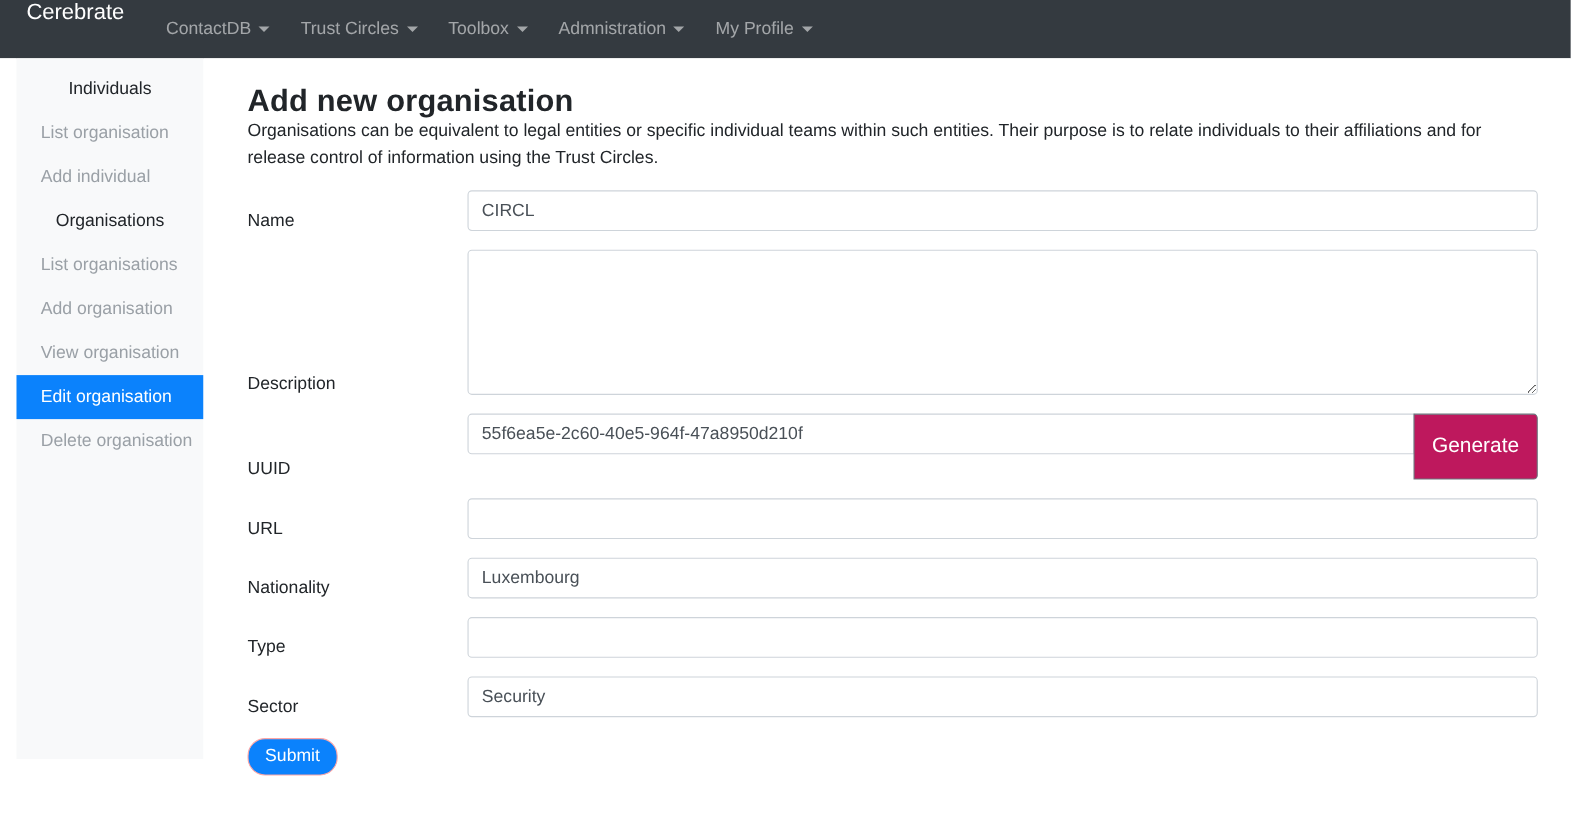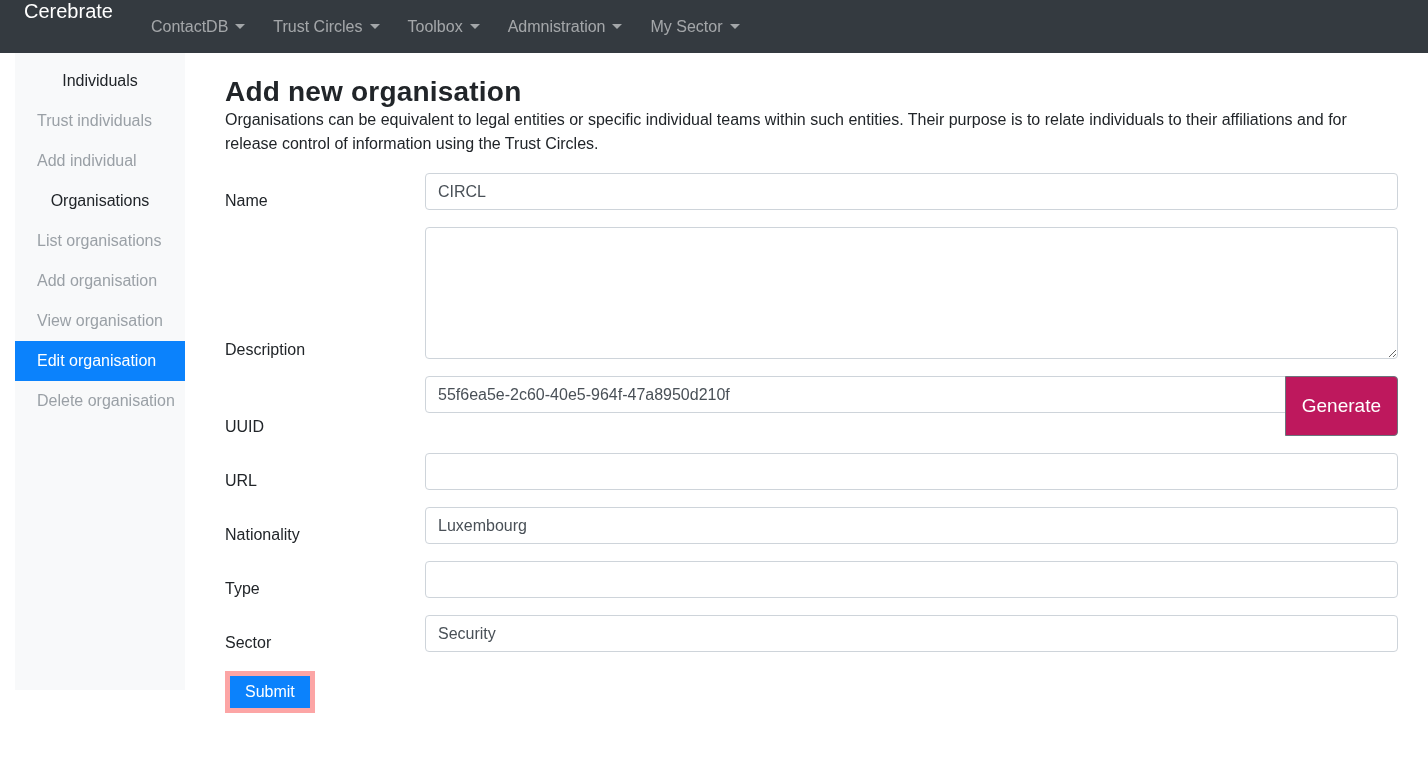--- a/index.html
+++ b/index.html
@@ -131,26 +131,26 @@
     border: 1px solid #6c757d;
     color: #ffffff;
     font-family: "Liberation Sans", "DejaVu Sans", sans-serif;
     font-size: 19px;
     padding: 18px 16px;
     border-radius: 0 4px 4px 0;
     cursor: pointer;
   }
   .btn-submit {
     background: #0b82fc;
-    border: 5px solid #fca5a5;
+    border: 1px solid #fca5a5;
     color: #ffffff;
     font-family: "Liberation Sans", "DejaVu Sans", sans-serif;
     font-size: 16px;
     padding: 7px 15px;
-    border-radius: 0;
+    border-radius: 16px;
     cursor: pointer;
     margin-top: 2px;
   }
 </style>
 </head>
 <body>
 
 <header class="navbar">
   <div class="brand">Cerebrate</div>
   <nav class="nav">
@@ -164,32 +164,32 @@
     </a>
     <a class="nav-link">
       <span>Toolbox</span>
       <span class="caret"></span>
     </a>
     <a class="nav-link">
       <span>Admnistration</span>
       <span class="caret"></span>
     </a>
     <a class="nav-link">
-      <span>My Sector</span>
+      <span>My Profile</span>
       <span class="caret"></span>
     </a>
   </nav>
 </header>
 
 <div class="page">
   <div class="left-gutter"></div>
 
   <aside class="sidebar">
     <div class="side-header">Individuals</div>
-    <a class="side-link">Trust individuals</a>
+    <a class="side-link">List organisation</a>
     <a class="side-link">Add individual</a>
     <div class="side-header">Organisations</div>
     <a class="side-link">List organisations</a>
     <a class="side-link">Add organisation</a>
     <a class="side-link">View organisation</a>
     <a class="side-link active">Edit organisation</a>
     <a class="side-link">Delete organisation</a>
   </aside>
 
   <main class="main">

